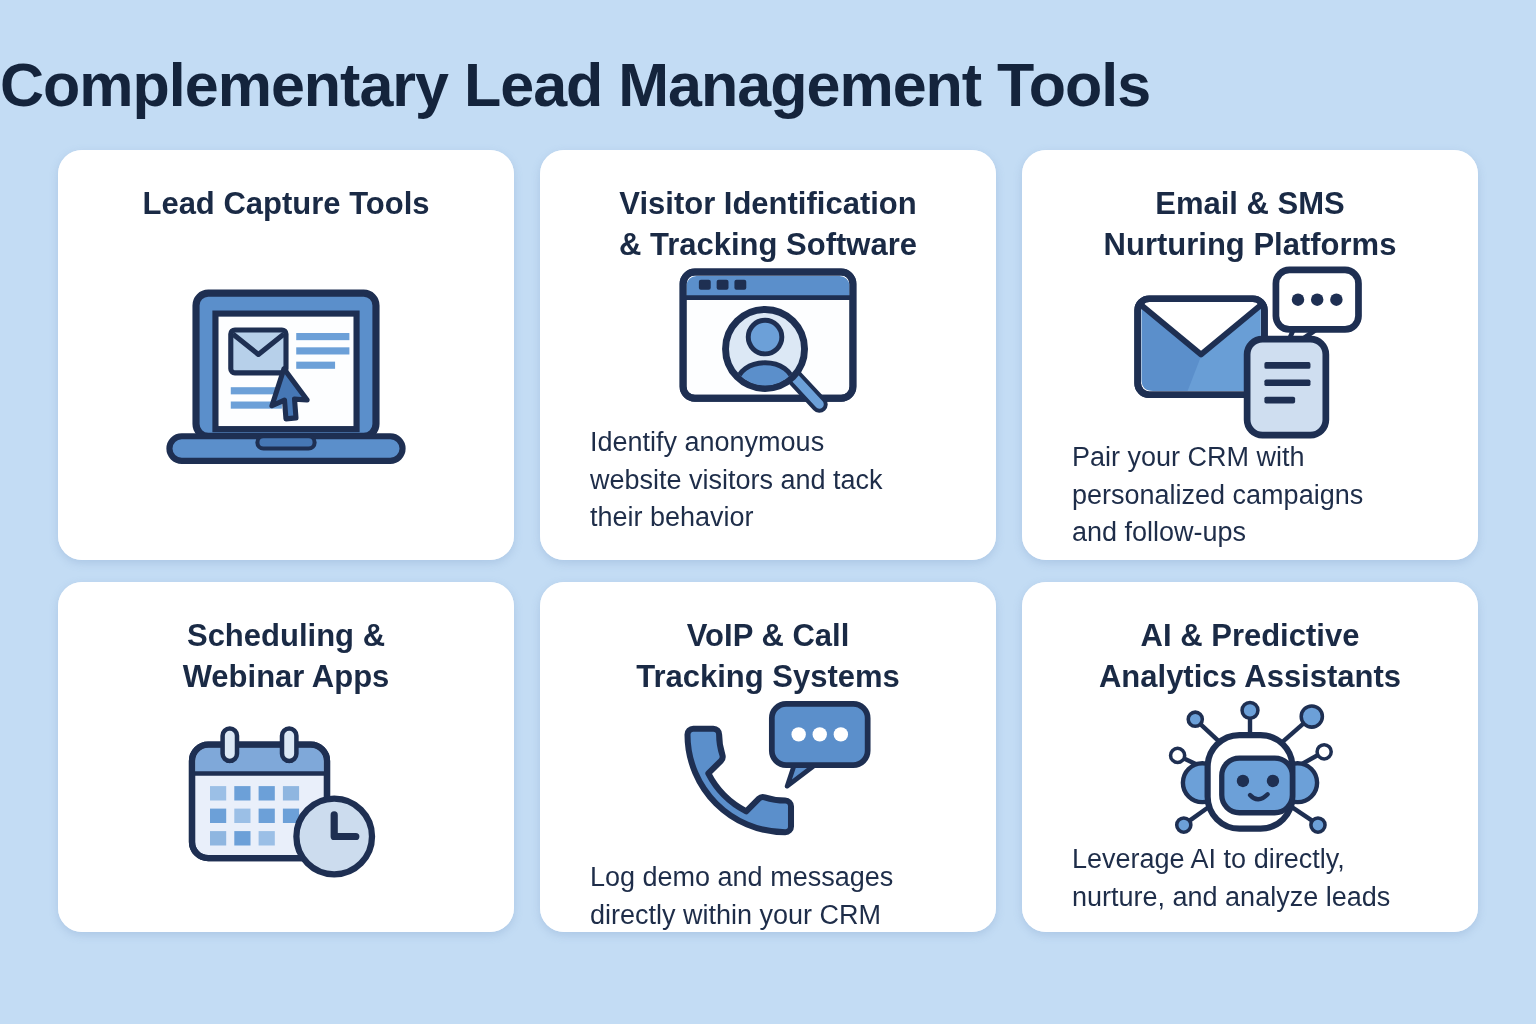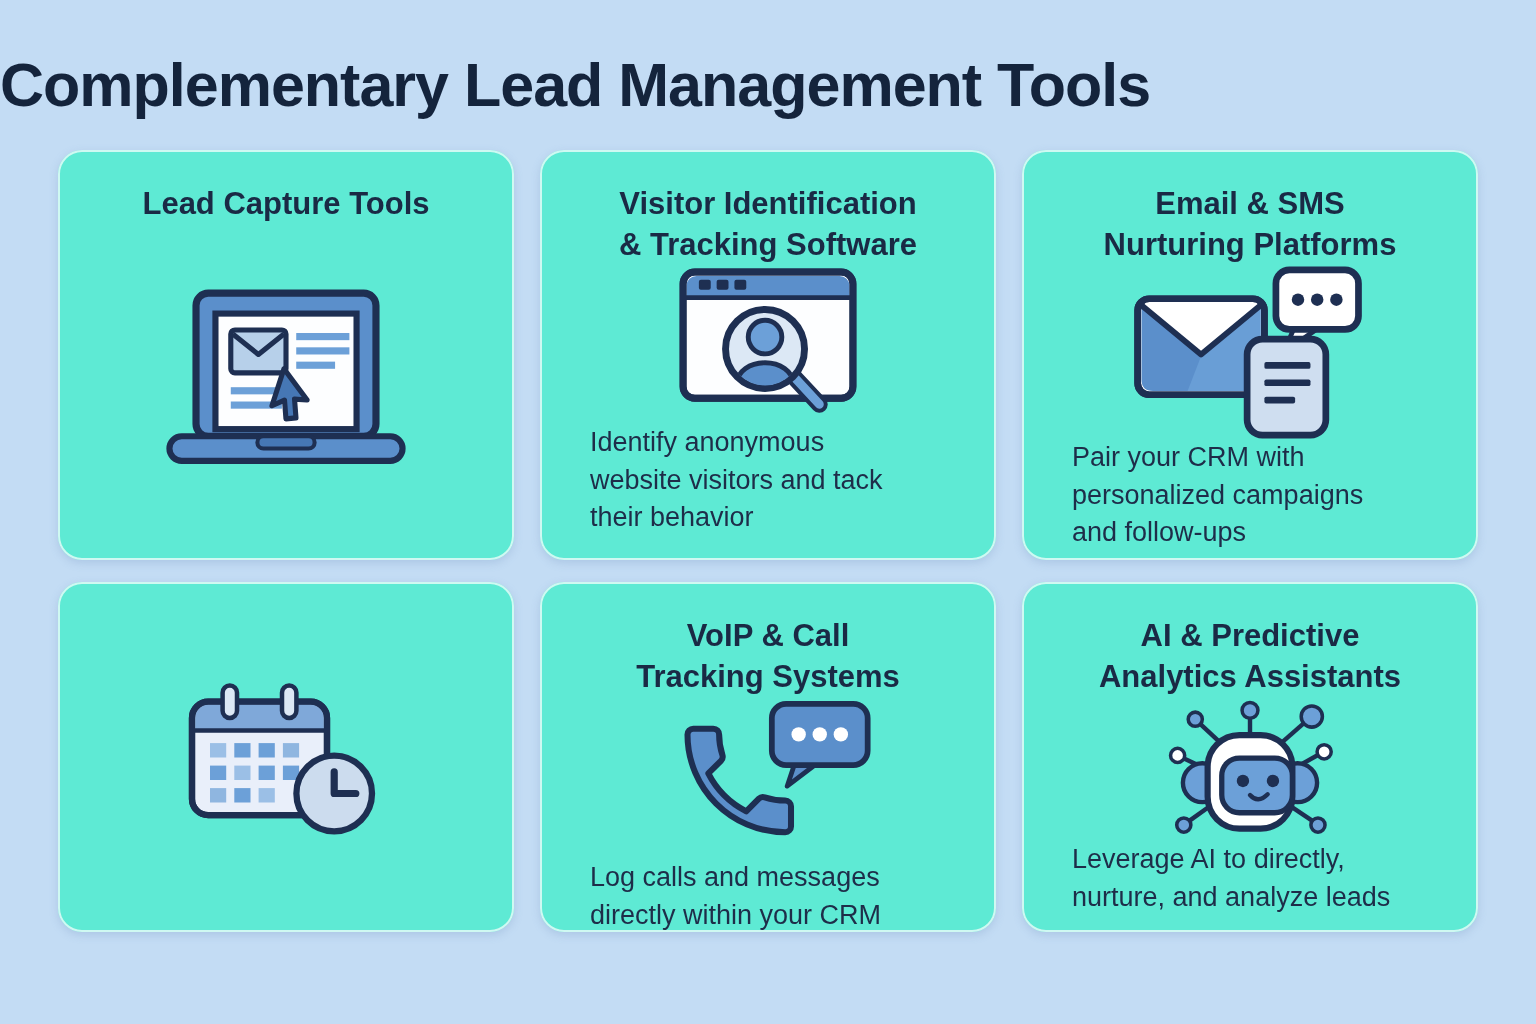--- a/index.html
+++ b/index.html
@@ -17,21 +17,21 @@
     color: #14243c;
   }
   .grid {
     margin: 30px 58px 0 58px;
     display: grid;
     grid-template-columns: repeat(3, 1fr);
     grid-template-rows: 410px 350px;
     gap: 22px 26px;
   }
   .card {
-    background: #5eead4;
+    background: #ffffff;
     border-radius: 24px;
     box-shadow: 0 3px 8px rgba(110, 145, 190, 0.28), inset 0 0 0 2px rgba(255,255,255,0.7);
     display: flex;
     flex-direction: column;
     align-items: center;
     padding: 28px 30px 28px 30px;
     box-sizing: border-box;
   }
   .card-title {
     font-size: 31px;
@@ -138,20 +138,22 @@
         <rect x="140" y="118" width="48" height="7" rx="2" fill="#1e2f52"></rect>
         <rect x="140" y="136" width="32" height="7" rx="2" fill="#1e2f52"></rect>
       </svg>
     </div>
     <div class="card-desc">Pair your CRM with
 personalized campaigns
 and follow-ups</div>
   </div>
 
   <div class="card">
+    <div class="card-title">Scheduling &amp;
+Webinar Apps</div>
     <div class="icon-wrap">
       <svg viewBox="0 0 250 172" width="225" height="155">
         <rect x="20" y="24" width="150" height="126" rx="18" fill="#e9effa" stroke="#1e2f52" stroke-width="7"></rect>
         <path d="M23.5 56 v-14 a15 15 0 0 1 15 -15 h113 a15 15 0 0 1 15 15 v14 z" fill="#7fa8d9"></path>
         <line x1="21" y1="56" x2="169" y2="56" stroke="#1e2f52" stroke-width="5"></line>
         <rect x="20" y="24" width="150" height="126" rx="18" fill="none" stroke="#1e2f52" stroke-width="7"></rect>
         <rect x="54" y="6" width="16" height="36" rx="8" fill="#dce8f5" stroke="#1e2f52" stroke-width="5"></rect>
         <rect x="120" y="6" width="16" height="36" rx="8" fill="#dce8f5" stroke="#1e2f52" stroke-width="5"></rect>
         <g>
           <rect x="40" y="70" width="18" height="16" fill="#9bbfe6"></rect>
@@ -180,21 +182,21 @@
         <g transform="translate(18,14) scale(6.0)">
           <path d="M6.62 10.79c1.44 2.83 3.76 5.14 6.59 6.59l2.2-2.2c.27-.27.67-.36 1.02-.24 1.12.37 2.33.57 3.57.57.55 0 1 .45 1 1V20c0 .55-.45 1-1 1-9.39 0-17-7.61-17-17 0-.55.45-1 1-1h3.5c.55 0 1 .45 1 1 0 1.25.2 2.45.57 3.57.11.35.03.74-.25 1.02l-2.2 2.2z" fill="#5b8fcb" stroke="#1e2f52" stroke-width="1.05" stroke-linejoin="round"></path>
         </g>
         <path d="M150 62 L140 92 L174 66 Z" fill="#5b8fcb" stroke="#1e2f52" stroke-width="5" stroke-linejoin="round"></path>
         <rect x="124" y="6" width="100" height="64" rx="15" fill="#5b8fcb" stroke="#1e2f52" stroke-width="6"></rect>
         <circle cx="152" cy="38" r="7.5" fill="#ffffff"></circle>
         <circle cx="174" cy="38" r="7.5" fill="#ffffff"></circle>
         <circle cx="196" cy="38" r="7.5" fill="#ffffff"></circle>
       </svg>
     </div>
-    <div class="card-desc">Log calls and messages
+    <div class="card-desc">Log demo and messages
 directly within your CRM</div>
   </div>
 
   <div class="card">
     <div class="card-title">AI &amp; Predictive
 Analytics Assistants</div>
     <div class="icon-wrap">
       <svg viewBox="0 0 240 162" width="212" height="143">
         <g stroke="#1e2f52" stroke-width="5">
           <line x1="120" y1="48" x2="120" y2="18"></line>

